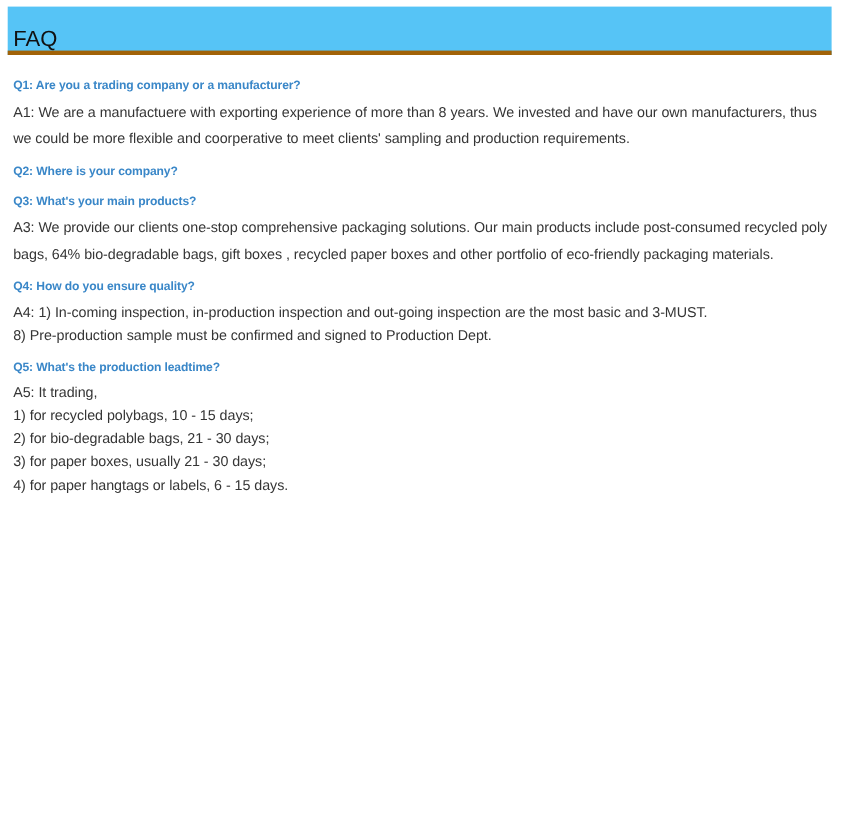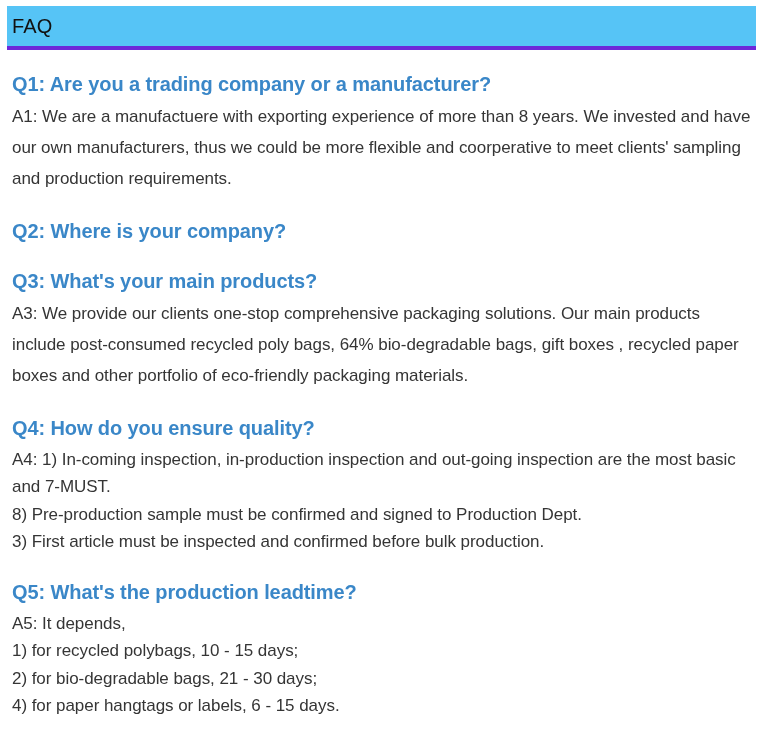--- a/index.html
+++ b/index.html
@@ -16,53 +16,53 @@
   .page {
     position: relative;
     width: 765px;
     height: 748px;
     box-sizing: border-box;
   }
   .faq-header {
     margin: 6px 9px 0 7px;
     height: 44px;
     background: #56c4f6;
-    border-bottom: 4px solid #6d28d9;
+    border-bottom: 4px solid #a16207;
     display: flex;
-    align-items: center;
+    align-items: flex-end;
     box-sizing: border-box;
   }
   .faq-header-title {
     font-size: 20px;
     color: #111111;
     padding-left: 5px;
     letter-spacing: 0.1px;
     font-weight: 400;
     line-height: 1;
   }
   .faq-body {
     padding: 0 12px 0 12px;
     box-sizing: border-box;
   }
   .qa-block {
-    margin-top: 23px;
+    margin-top: 12px;
   }
   .qa-block.first {
     margin-top: 21px;
   }
   .qa-question {
-    font-size: 20px;
+    font-size: 11px;
     font-weight: bold;
     color: #3a87c8;
     line-height: 1.35;
     margin: 0 0 4px 0;
     letter-spacing: -0.1px;
   }
   .qa-answer {
-    font-size: 17px;
+    font-size: 13px;
     color: #353535;
     line-height: 1.82;
     margin: 0;
     letter-spacing: -0.05px;
   }
   .qa-answer.tight {
     line-height: 1.62;
   }
   .qa-line {
     display: block;
@@ -89,30 +89,30 @@
     </div>
 
     <div class="qa-block">
       <p class="qa-question">Q3: What's your main products?</p>
       <p class="qa-answer">A3: We provide our clients one-stop comprehensive packaging solutions. Our main products include post-consumed recycled poly bags, 64% bio-degradable bags, gift boxes , recycled paper boxes and other portfolio of eco-friendly packaging materials.</p>
     </div>
 
     <div class="qa-block">
       <p class="qa-question">Q4: How do you ensure quality?</p>
       <p class="qa-answer tight">
-        <span class="qa-line">A4: 1) In-coming inspection, in-production inspection and out-going inspection are the most basic and 7-MUST.</span>
+        <span class="qa-line">A4: 1) In-coming inspection, in-production inspection and out-going inspection are the most basic and 3-MUST.</span>
         <span class="qa-line">8) Pre-production sample must be confirmed and signed to Production Dept.</span>
-        <span class="qa-line">3) First article must be inspected and confirmed before bulk production.</span>
       </p>
     </div>
 
     <div class="qa-block">
       <p class="qa-question">Q5: What's the production leadtime?</p>
       <p class="qa-answer tight">
-        <span class="qa-line">A5: It depends,</span>
+        <span class="qa-line">A5: It trading,</span>
         <span class="qa-line">1) for recycled polybags, 10 - 15 days;</span>
         <span class="qa-line">2) for bio-degradable bags, 21 - 30 days;</span>
+        <span class="qa-line">3) for paper boxes, usually 21 - 30 days;</span>
         <span class="qa-line">4) for paper hangtags or labels, 6 - 15 days.</span>
       </p>
     </div>
 
   </div>
 </div>
 
 </body></html>

